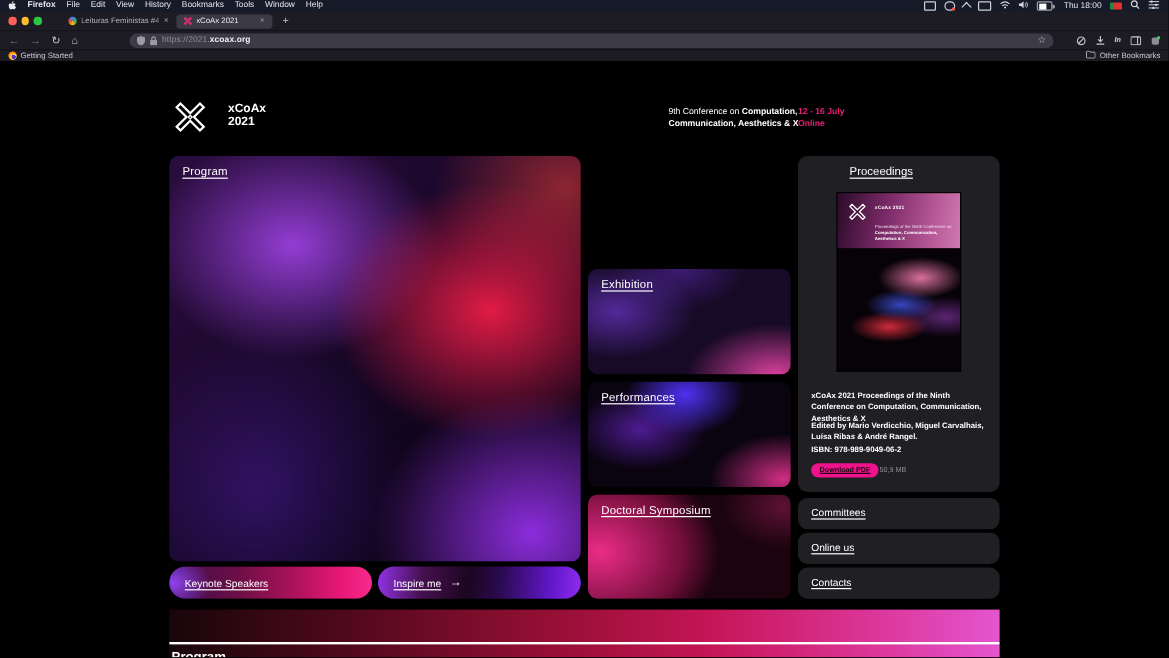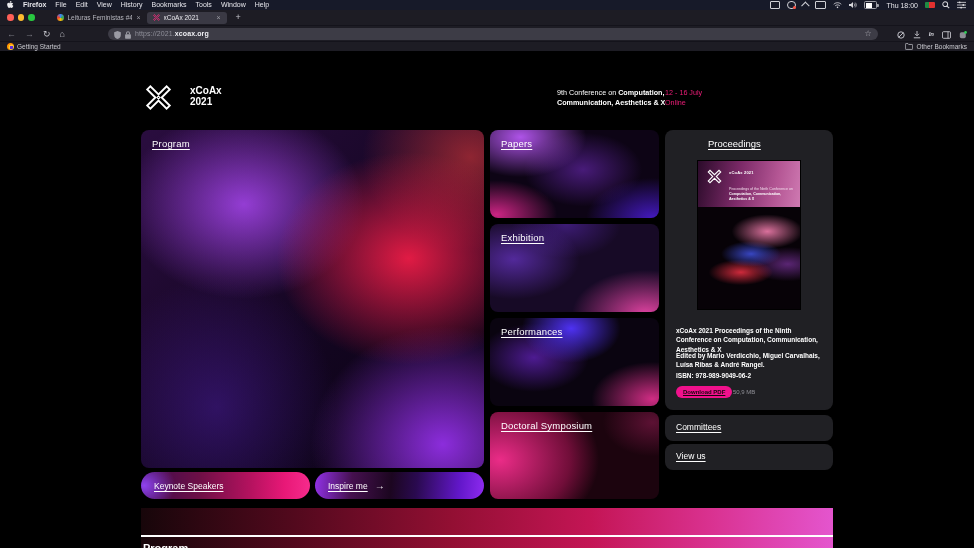--- a/index.html
+++ b/index.html
@@ -59,21 +59,21 @@
   .bk.right{margin-left:auto;}
   .fx-ic{width:7px;height:7px;border-radius:50%;background:radial-gradient(circle at 62% 62%,#5a2bd9 0 26%,#ffcc33 30% 44%,#ff9500 48% 72%,#ff5400 78%);}
 
   
   .page{position:absolute;top:51px;left:0;width:974px;height:497px;background:#000;overflow:hidden;}
 
   .logo-mark{position:absolute;left:145px;top:33px;width:27px;height:27px;}
   .logo-text{position:absolute;left:190px;top:35px;color:#fff;font-weight:700;font-size:10px;line-height:10.5px;}
   .conf{position:absolute;left:557px;top:37px;color:#fff;font-size:7.2px;line-height:9.6px;}
   .conf b{font-weight:700;}
-  .dates{position:absolute;left:665px;top:37px;font-size:7.2px;font-weight:400;line-height:9.6px;color:#ee1d78;}
+  .dates{position:absolute;left:665px;top:37px;font-size:7.2px;font-weight:700;line-height:9.6px;color:#ee1d78;}
 
   .card{position:absolute;border-radius:8px;overflow:hidden;cursor:pointer;}
   .card .t{position:absolute;left:11px;top:8px;font-size:9.5px;font-weight:400;color:#fff;
            text-decoration:underline;text-underline-offset:2px;letter-spacing:.2px;}
 
   .card.program{left:141px;top:79px;width:343px;height:338px;
     background:
       radial-gradient(55% 45% at 78% 38%, rgba(236,28,70,.95), rgba(236,28,70,0) 70%),
       radial-gradient(50% 40% at 30% 22%, rgba(168,70,240,.85), rgba(168,70,240,0) 70%),
       radial-gradient(45% 40% at 96% 8%, rgba(242,62,62,.55), rgba(242,62,62,0) 70%),
@@ -286,23 +286,20 @@
       <div><b>Communication, Aesthetics &amp; X</b></div>
     </div>
     <div class="dates">
       <div>12 - 16 July</div>
       <div>Online</div>
     </div>
 
     <div class="card program">
       <span class="t">Program</span>
     </div>
-    <div class="card papers">
-      <span class="t">Papers</span>
-    </div>
     <div class="card exhibition">
       <span class="t">Exhibition</span>
     </div>
     <div class="card doctoral">
       <span class="t">Doctoral Symposium</span>
     </div>
     <div class="card performances">
       <span class="t">Performances</span>
     </div>
 
@@ -333,21 +330,24 @@
       <div class="p-edited">Edited by Mario Verdicchio, Miguel Carvalhais, Luísa Ribas &amp; André Rangel.</div>
       <div class="p-isbn">ISBN: 978-989-9049-06-2</div>
       <span class="dl-btn">Download PDF</span>
       <span class="dl-size">50,9 MB</span>
     </div>
 
     <div class="link-card c1">
       <span class="t">Committees</span>
     </div>
     <div class="link-card c2">
-      <span class="t">View us</span>
+      <span class="t">Online us</span>
+    </div>
+    <div class="link-card c3">
+      <span class="t">Contacts</span>
     </div>
 
     <div class="band">
       <div class="band-line"></div>
       <div class="band-title">Program</div>
     </div>
 
   </div>
 </div>
 

